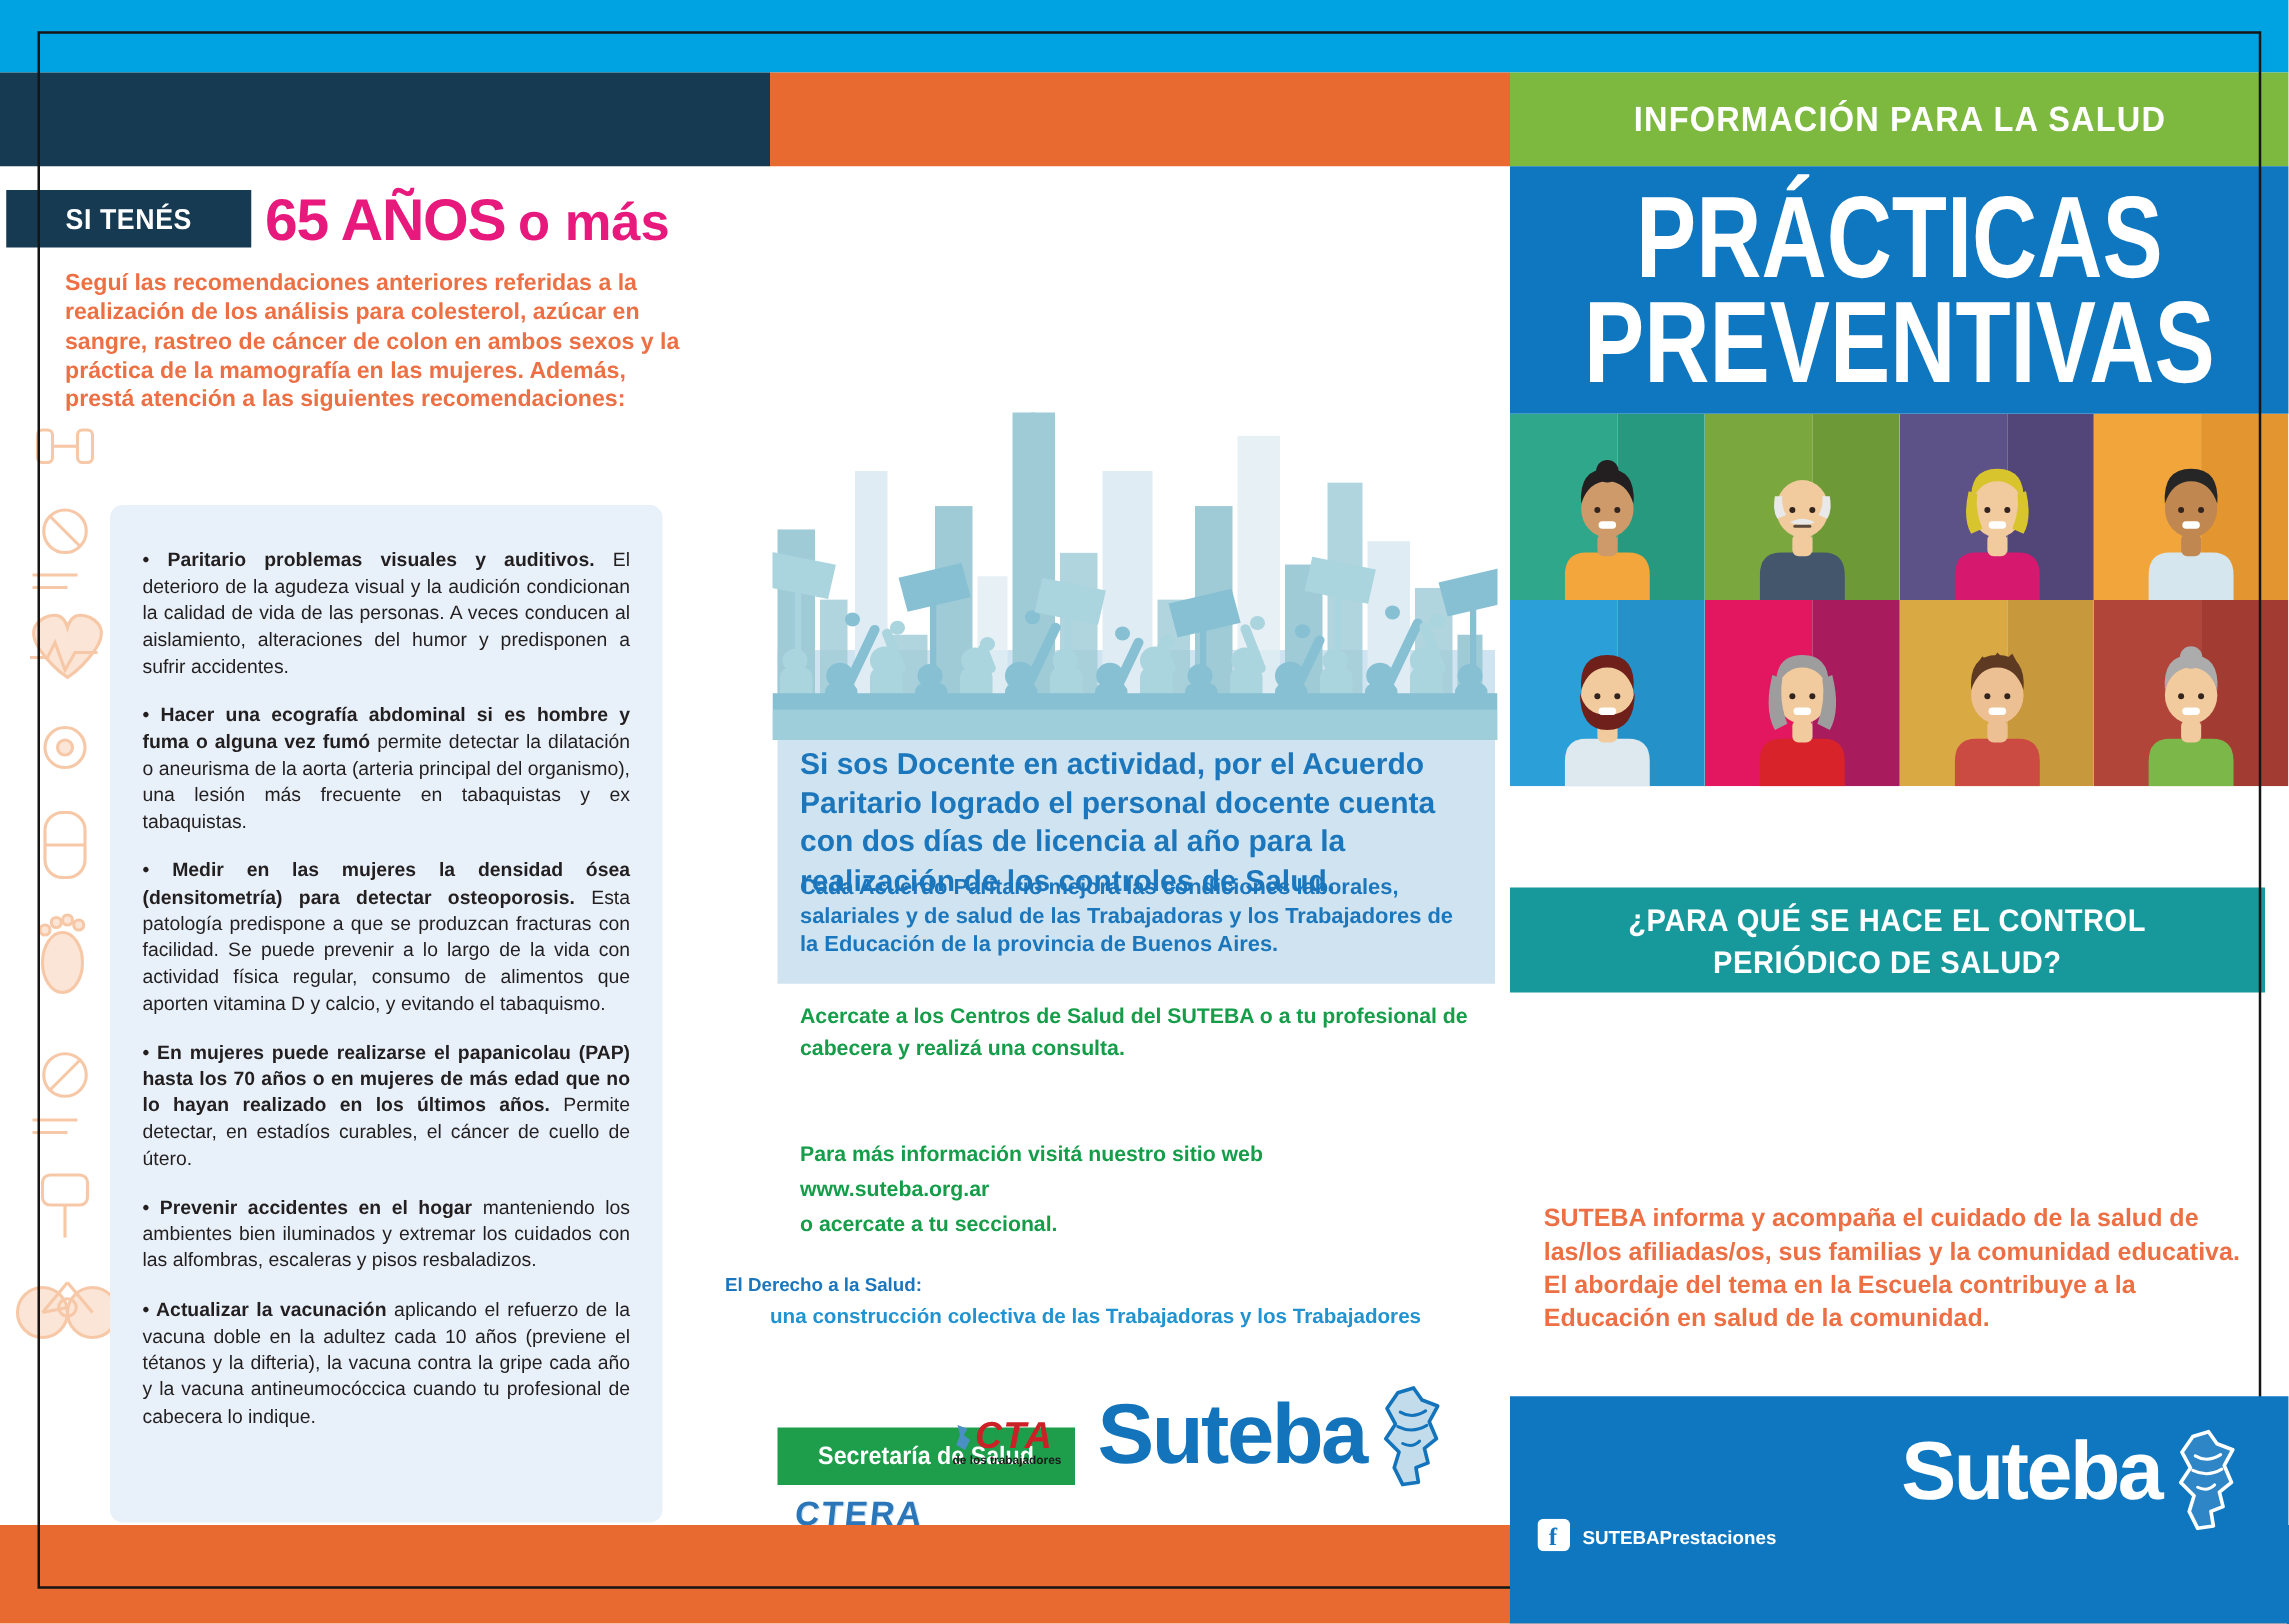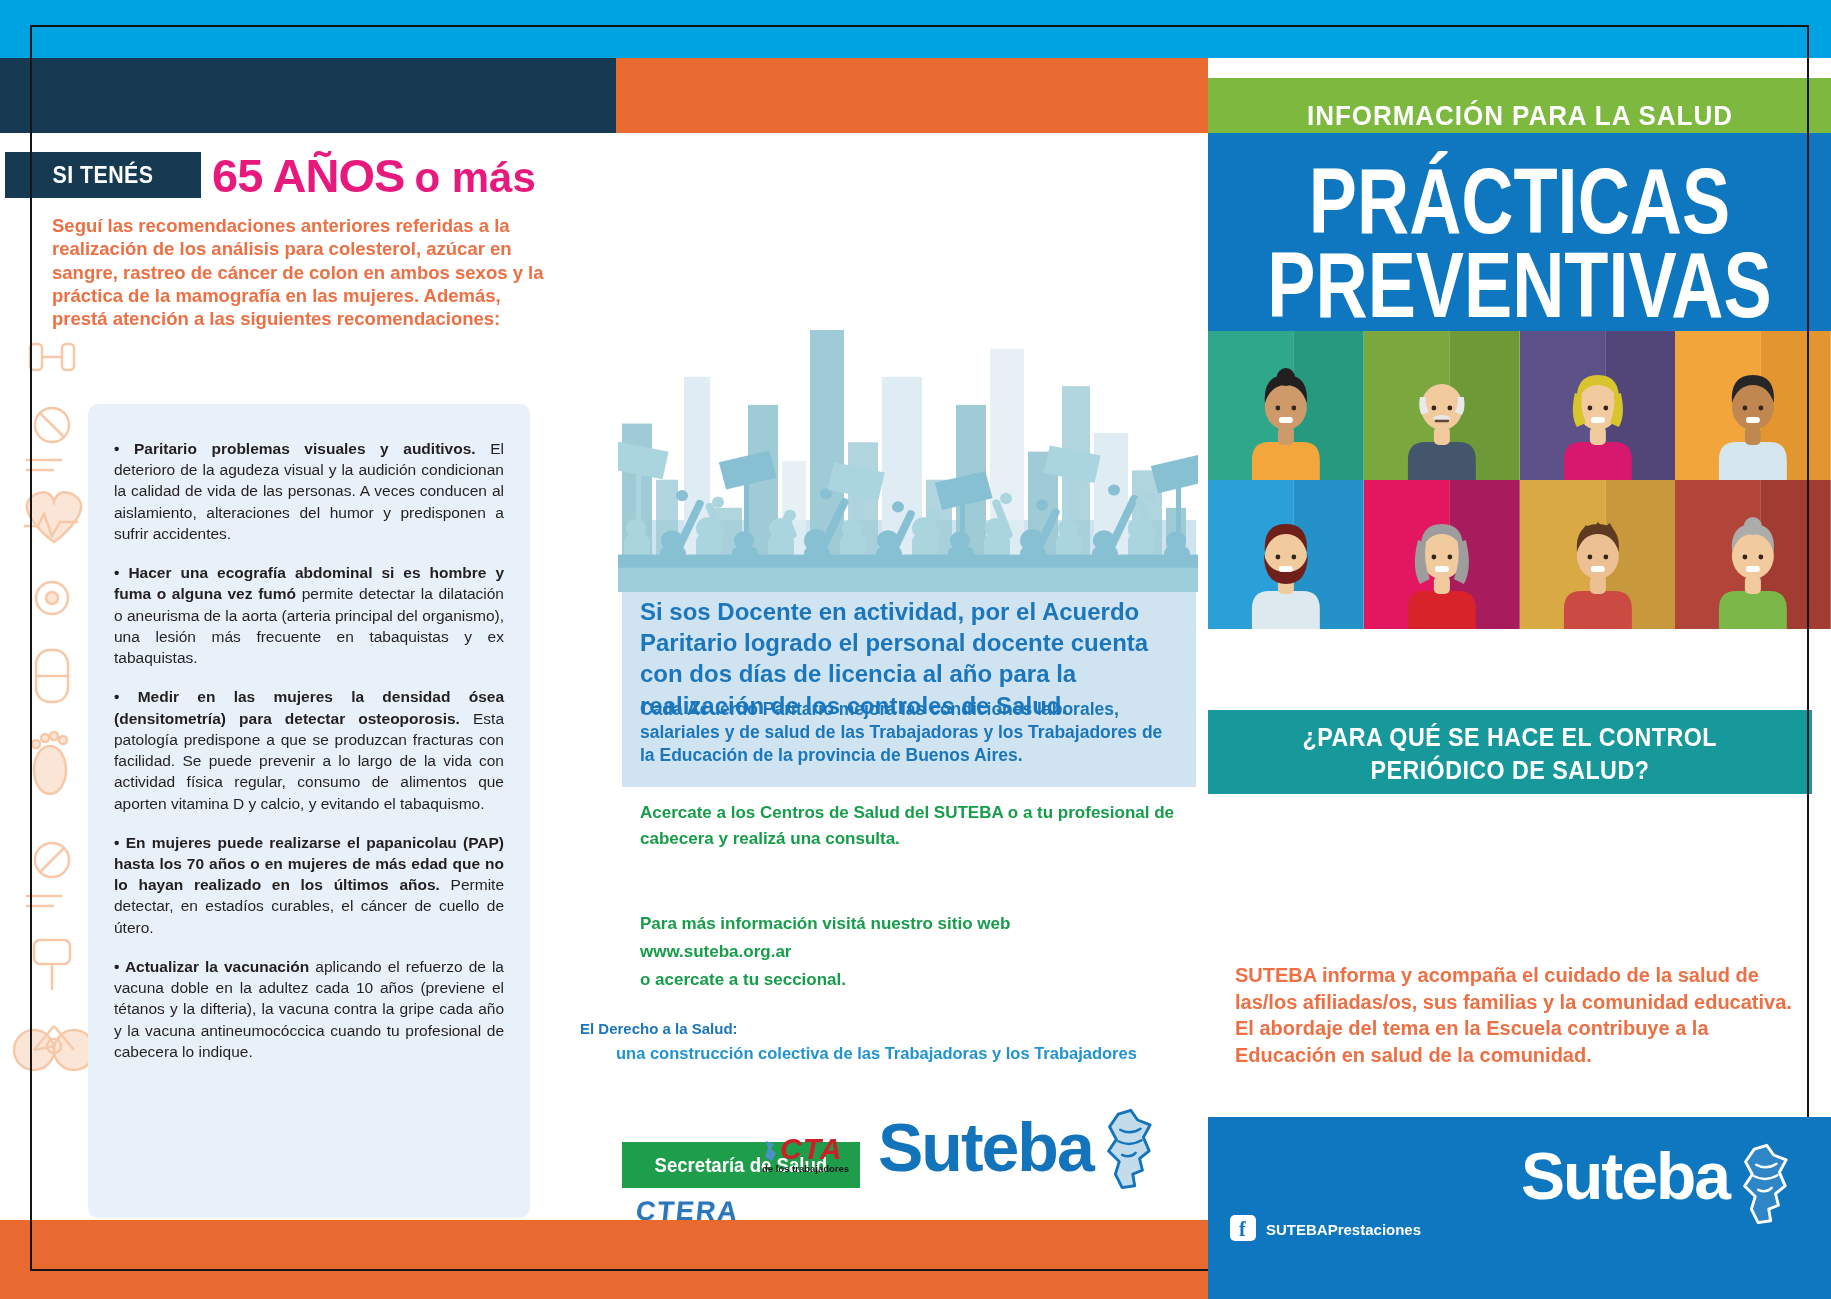--- a/index.html
+++ b/index.html
@@ -7,21 +7,21 @@
         font-family:"Liberation Sans",sans-serif;}
   .abs{position:absolute;}
   .center{}
   .cond{display:inline-block;transform:scaleX(.93);transform-origin:center top;}
 
   
   #cyan-strip{left:0;top:0;width:1831px;height:58px;background:#00a3e2;}
   #bar-left{left:0;top:58px;width:616px;height:75px;background:#153a52;}
   #bar-mid{left:616px;top:58px;width:592px;height:75px;background:#e96a31;}
   #bar-right{left:1208px;top:58px;width:623px;height:75px;background:#7db83f;
-             color:#fff;font-weight:bold;font-size:28px;line-height:75px;text-align:center;letter-spacing:1px;margin-top:20px;}
+             color:#fff;font-weight:bold;font-size:28px;line-height:75px;text-align:center;letter-spacing:1px;}
 
   
   #frame{left:30px;top:25px;width:1775px;height:1242px;border:2px solid #151515;z-index:40;pointer-events:none;}
 
   
   #badge{left:5px;top:152px;width:196px;height:46px;background:#153a52;color:#fff;
          font-weight:bold;font-size:23px;line-height:46px;text-align:center;letter-spacing:.5px;z-index:2;}
   #age-line{left:212px;top:148px;height:54px;color:#e8197d;font-weight:800;z-index:2;white-space:nowrap;}
   #age-line .big{font-size:47px;letter-spacing:-1px;}
   #age-line .suf{font-size:42px;margin-left:10px;}
@@ -55,21 +55,21 @@
   
   #band{left:0;top:1220px;width:1831px;height:79px;background:#e96a31;z-index:3;}
   #footer-blue{left:1208px;top:1117px;width:623px;height:182px;background:#0e77c0;z-index:50;}
   #fb-row{position:absolute;left:22px;top:98px;display:flex;align-items:center;gap:10px;color:#fff;
           font-weight:bold;font-size:15px;}
   #suteba-foot{position:absolute;right:40px;top:26px;display:flex;align-items:flex-start;}
   #suteba-foot .word{font-size:66px;font-weight:800;color:#fff;letter-spacing:-2px;line-height:1;}
 
   
   #title-block{left:1208px;top:133px;width:623px;height:198px;background:#0e77c0;color:#fff;
-               text-align:center;padding-top:22px;box-sizing:border-box;}
+               text-align:center;padding-top:12px;box-sizing:border-box;}
   #title-block .line{display:block;font-size:86px;font-weight:800;line-height:.98;letter-spacing:0;
                      transform:scale(.84,1.08);transform-origin:center top;}
   #avatar-grid{left:1208px;top:331px;width:623px;height:298px;display:flex;flex-wrap:wrap;}
   #avatar-grid svg{display:block;width:25%;height:50%;}
   #teal-bar{left:1208px;top:710px;width:604px;height:84px;background:#17999c;color:#fff;text-align:center;
             font-weight:bold;font-size:25px;line-height:1.3;padding-top:11px;box-sizing:border-box;letter-spacing:.5px;}
   #right-body{left:1245px;top:820px;width:560px;color:#595a5c;font-weight:bold;font-size:19px;line-height:1.33;
               text-align:justify;}
   #right-note{left:1235px;top:962px;width:572px;color:#ec7044;font-weight:bold;font-size:20px;line-height:1.33;}
 </style>
@@ -96,20 +96,21 @@
   <div class="abs" id="pale-box">
 
       <p class="bullet"><b>Paritario problemas visuales y auditivos.</b> <span>El deterioro de la agudeza visual y la audición condicionan la calidad de vida de las personas. A veces conducen al aislamiento, alteraciones del humor y predisponen a sufrir accidentes.</span></p>
 
       <p class="bullet"><b>Hacer una ecografía abdominal si es hombre y fuma o alguna vez fumó</b> <span>permite detectar la dilatación o aneurisma de la aorta (arteria principal del organismo), una lesión más frecuente en tabaquistas y ex tabaquistas.</span></p>
 
       <p class="bullet"><b>Medir en las mujeres la densidad ósea (densitometría) para detectar osteoporosis.</b> <span>Esta patología predispone a que se produzcan fracturas con facilidad. Se puede prevenir a lo largo de la vida con actividad física regular, consumo de alimentos que aporten vitamina D y calcio, y evitando el tabaquismo.</span></p>
 
       <p class="bullet"><b>En mujeres puede realizarse el papanicolau (PAP) hasta los 70 años o en mujeres de más edad que no lo hayan realizado en los últimos años.</b> <span>Permite detectar, en estadíos curables, el cáncer de cuello de útero.</span></p>
 
+      <p class="bullet"><b>Prevenir accidentes en el hogar</b> <span>manteniendo los ambientes bien iluminados y extremar los cuidados con las alfombras, escaleras y pisos resbaladizos.</span></p>
 
       <p class="bullet"><b>Actualizar la vacunación</b> <span>aplicando el refuerzo de la vacuna doble en la adultez cada 10 años (previene el tétanos y la difteria), la vacuna contra la gripe cada año y la vacuna antineumocóccica cuando tu profesional de cabecera lo indique.</span></p>
     </div>
 
   <svg class="abs" id="doodles" viewBox="0 0 80 800">
     <g stroke="#f6c39e" stroke-width="2.5" fill="none" opacity=".9">
       <rect x="18" y="14" width="12" height="26" rx="4"></rect>
         <rect x="50" y="14" width="12" height="26" rx="4"></rect>
         <line x1="30" y1="27" x2="50" y2="27"></line>
       <circle cx="40" cy="95" r="17"></circle>

